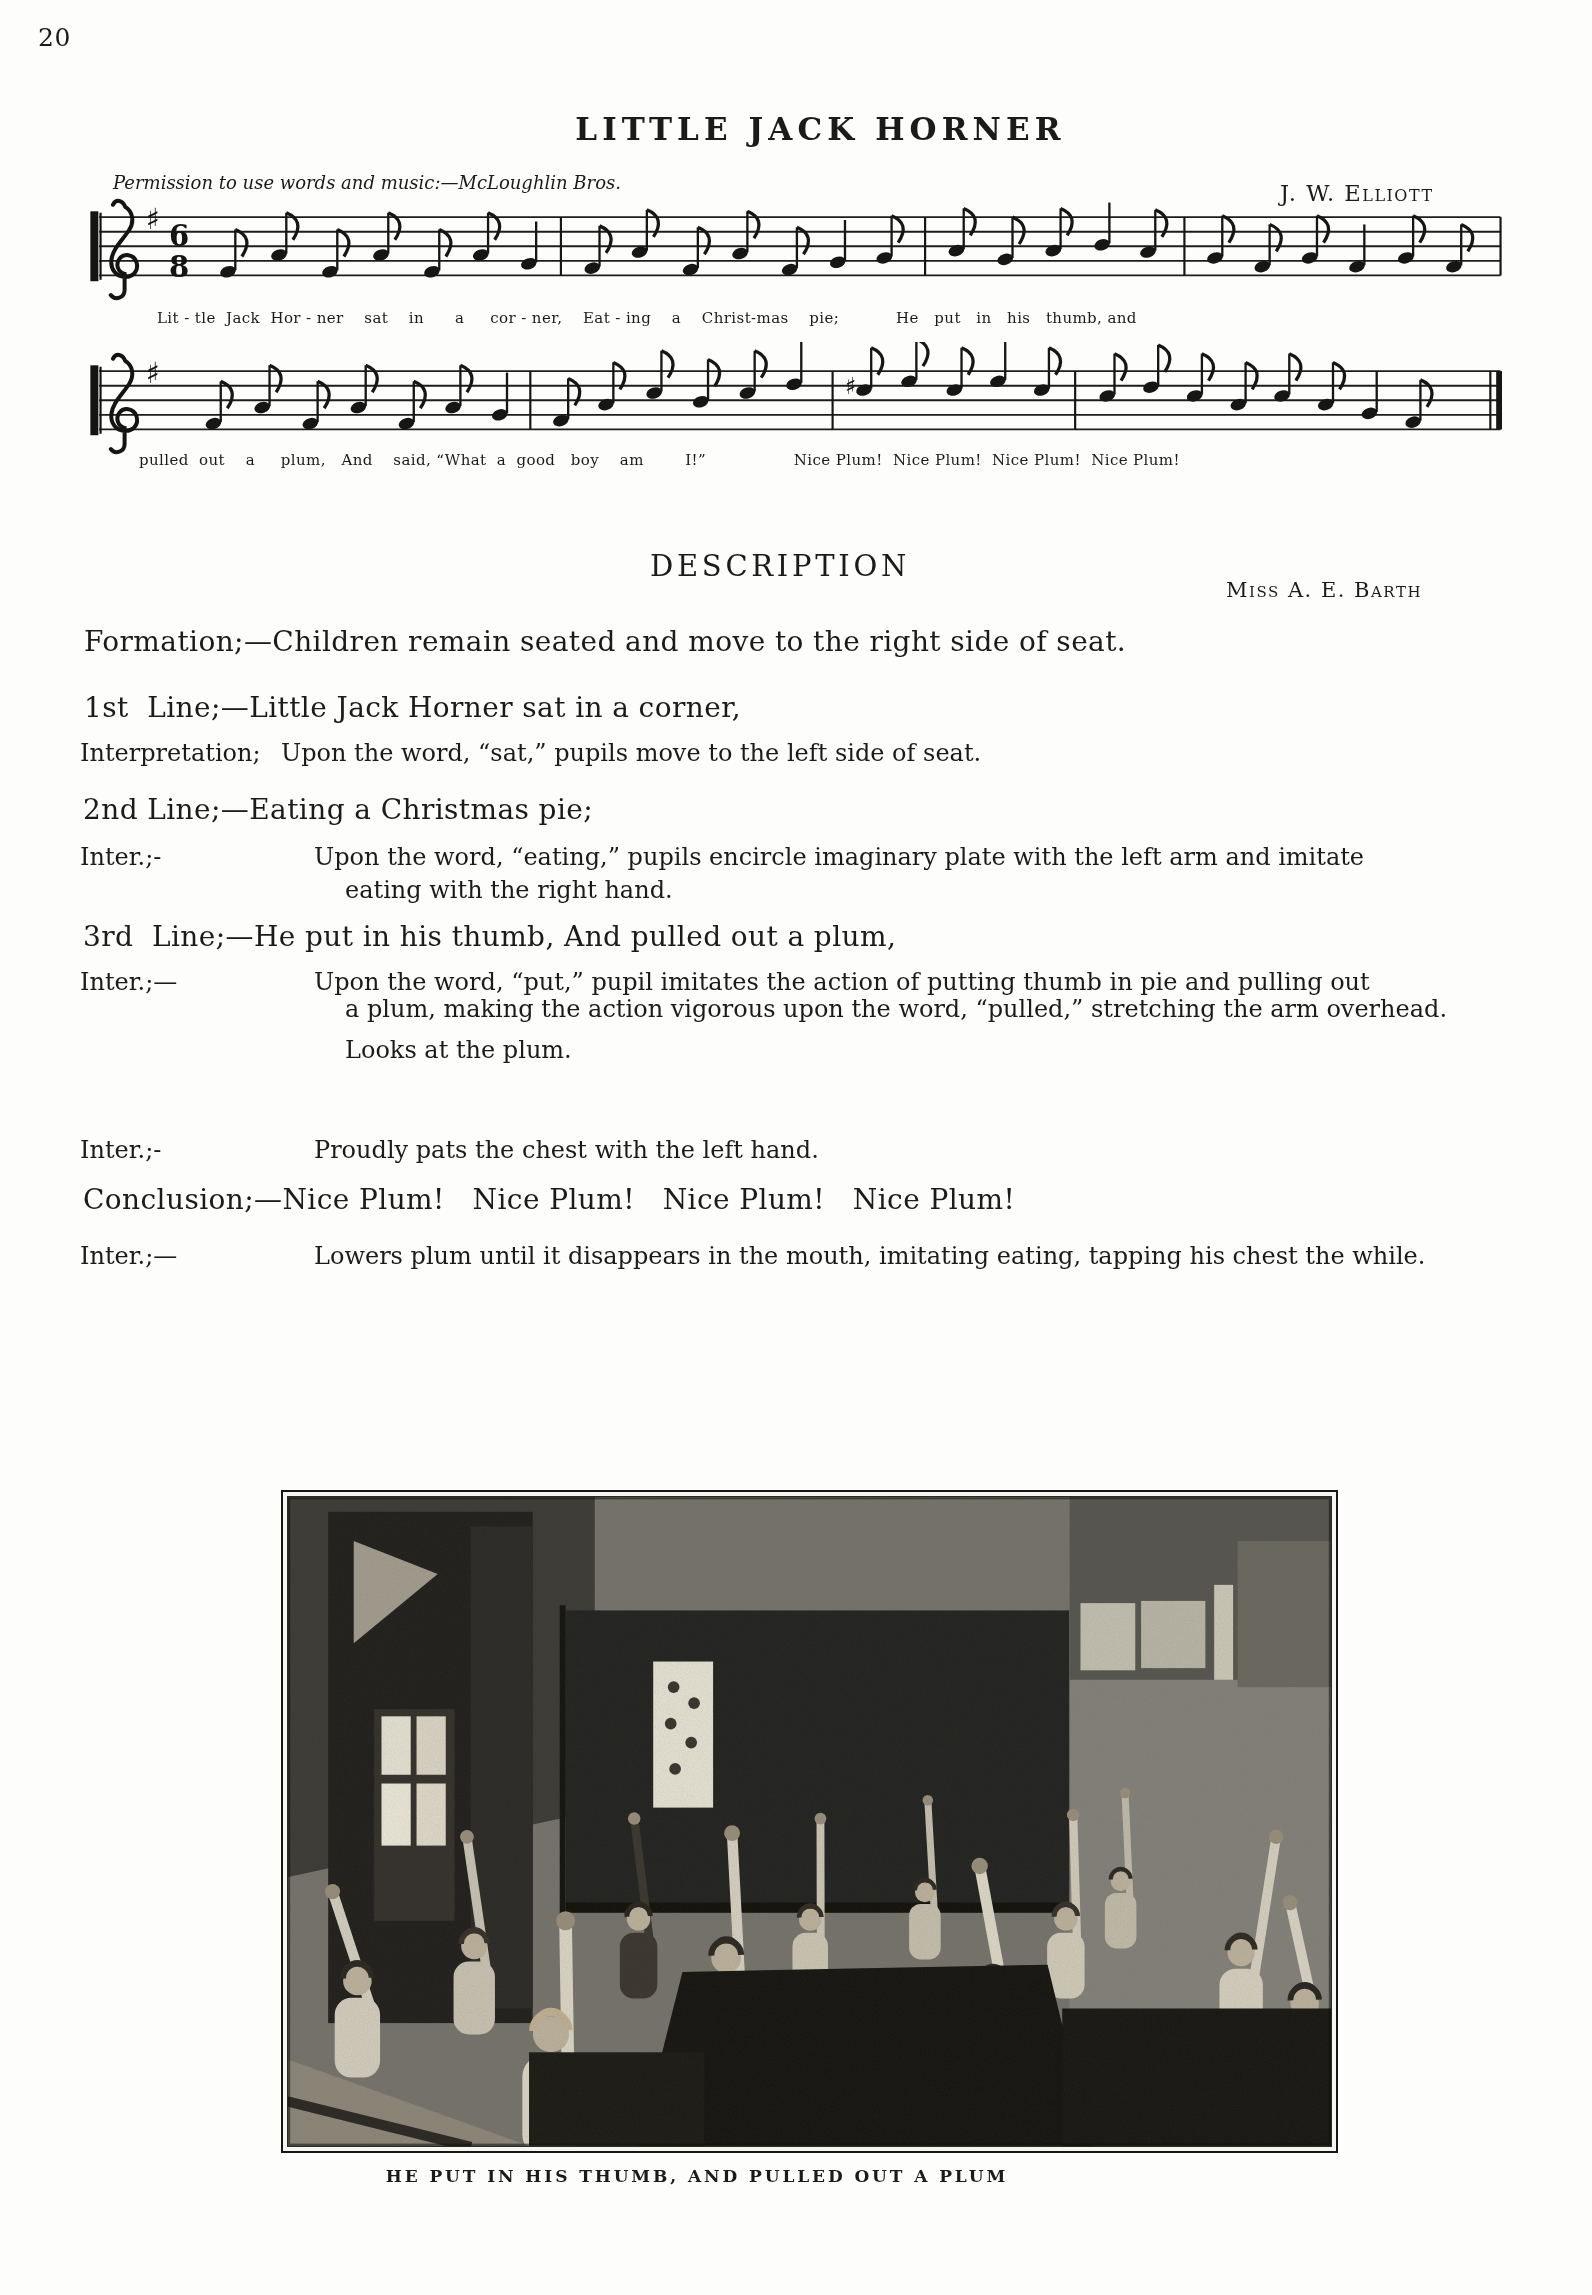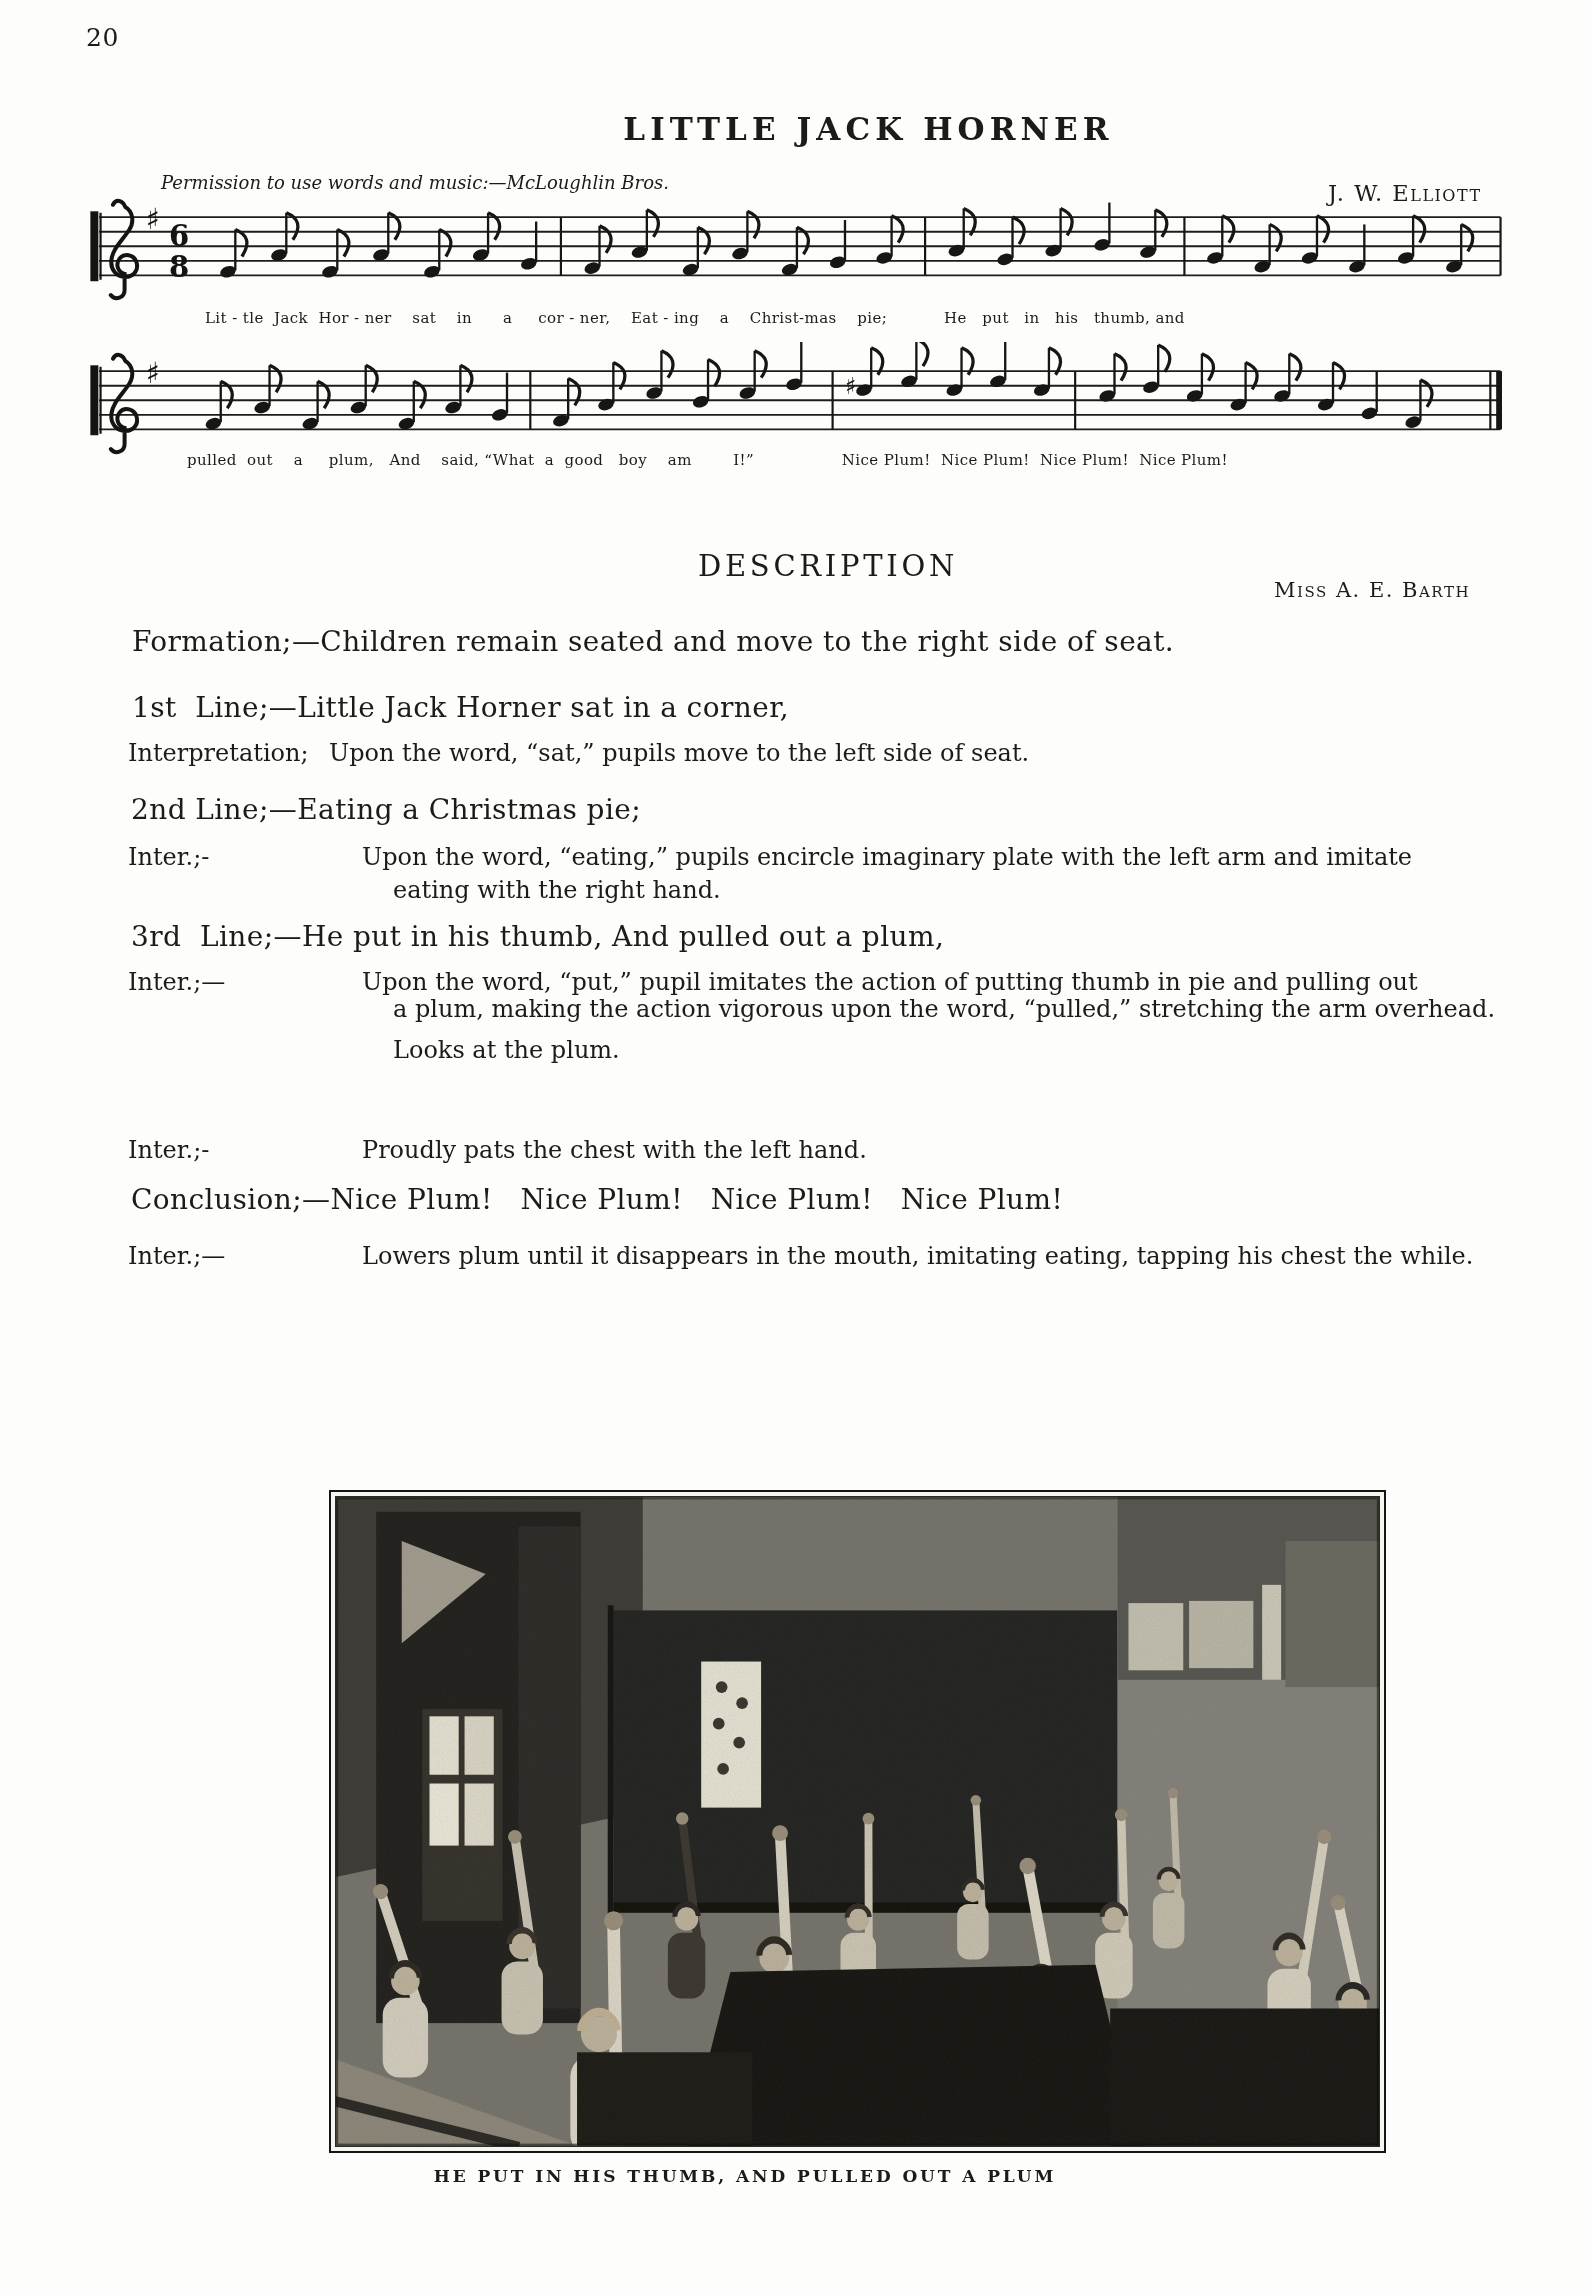--- a/index.html
+++ b/index.html
@@ -4,21 +4,21 @@
 <style>
   html,body{margin:0;padding:0;background:#e8e8e4;}
   .page{
     position:relative;
     width:1593px;height:2295px;
     background:#fdfdfb;
     font-family:"DejaVu Serif", serif;
     color:#1b1b1a;
     overflow:hidden;
   }
-  .abs{position:absolute;margin-left:48px;}
+  .abs{position:absolute;}
   .pre{white-space:pre;}
   .page-number{left:38px;top:23.4px;font-size:25px;letter-spacing:0.7px;}
   .title{left:0;top:111px;width:1593px;text-align:center;font-size:31px;font-weight:bold;letter-spacing:5.1px;padding-left:24px;}
   .permission{left:113px;top:172px;font-size:18px;font-style:italic;}
   .composer{left:1280px;top:180px;font-size:22.6px;font-variant:small-caps;letter-spacing:1.5px;}
   .lyrics{font-size:15px;letter-spacing:0.4px;}
   .desc-heading{left:0;top:549px;width:1560px;text-align:center;font-size:29px;letter-spacing:3.7px;}
   .author{left:1226px;top:578px;font-size:21px;font-variant:small-caps;letter-spacing:1.5px;}
   .big-line{font-size:28px;letter-spacing:0.4px;}
   .small-line{font-size:24px;}

